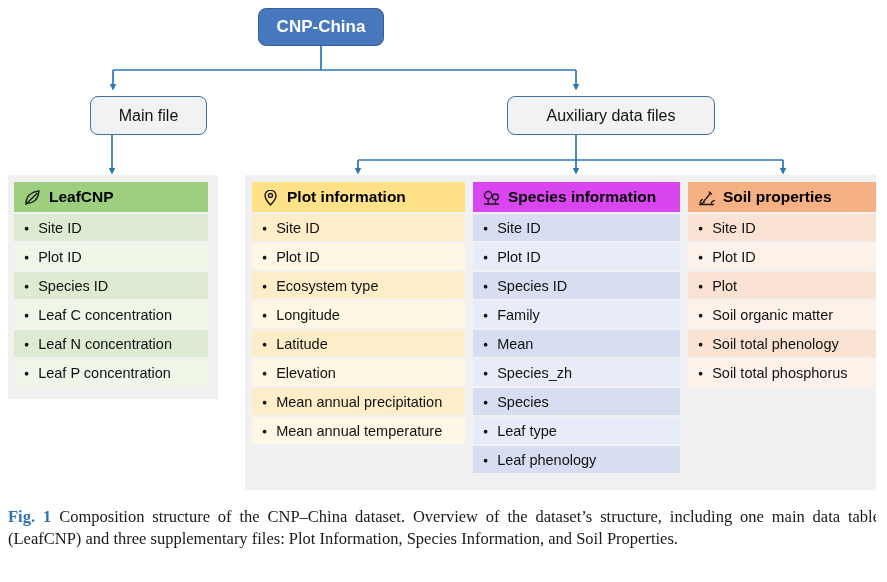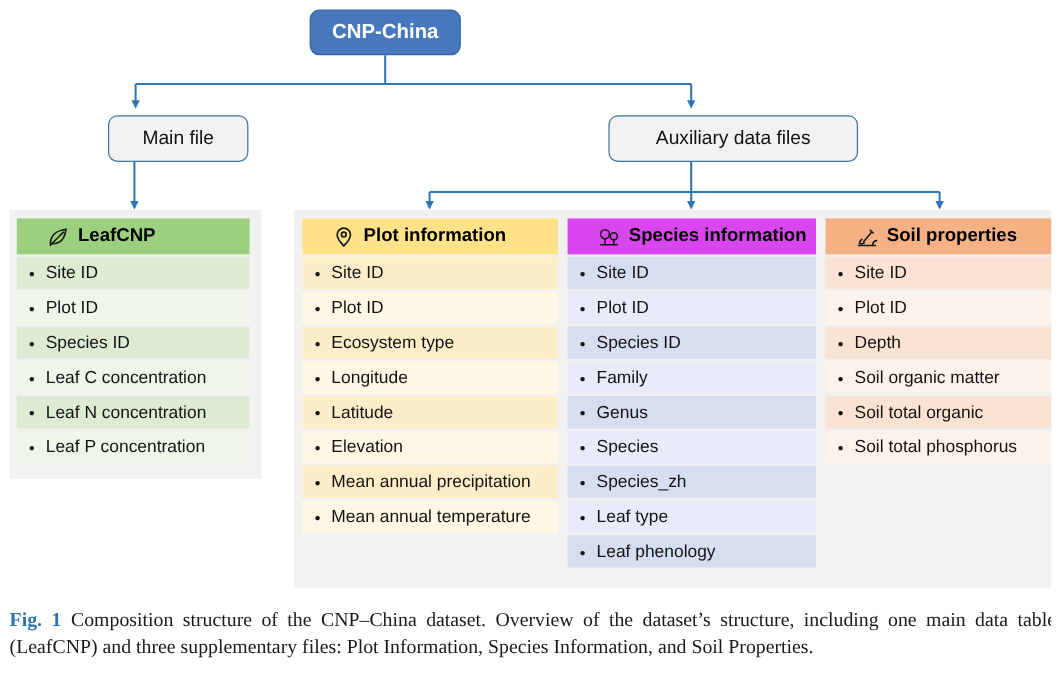--- a/index.html
+++ b/index.html
@@ -44,21 +44,21 @@
   
   .table { position: absolute; }
   .t-leafcnp { left: 14px;  top: 182px; width: 194px; }
   .t-plot    { left: 252px; top: 182px; width: 213px; }
   .t-species { left: 473px; top: 182px; width: 207px; }
   .t-soil    { left: 688px; top: 182px; width: 190px; }
 
   .thead {
     height: 30px; margin-bottom: 2px;
     display: flex; align-items: center; gap: 7px;
-    padding-left: 24px; box-sizing: border-box;
+    padding-left: 8px; box-sizing: border-box;
     font-weight: bold; font-size: 15.5px; color: #000;
   }
   .t-leafcnp .thead { background: #9CD07F; }
   .t-plot    .thead { background: #FFE188; }
   .t-species .thead { background: #d946ef; }
   .t-soil    .thead { background: #F5B183; }
 
   .trow {
     height: 27px; margin-bottom: 2px;
     display: flex; align-items: center;
@@ -215,27 +215,27 @@
     <div class="trow">
         <span>Plot ID</span>
       </div>
     <div class="trow">
         <span>Species ID</span>
       </div>
     <div class="trow">
         <span>Family</span>
       </div>
     <div class="trow">
-        <span>Genus</span>
+        <span>Mean</span>
+      </div>
+    <div class="trow">
+        <span>Species_zh</span>
       </div>
     <div class="trow">
         <span>Species</span>
-      </div>
-    <div class="trow">
-        <span>Species_zh</span>
       </div>
     <div class="trow">
         <span>Leaf type</span>
       </div>
     <div class="trow">
         <span>Leaf phenology</span>
       </div>
   </div>
 
   <div class="table t-soil">
@@ -253,27 +253,27 @@
       </span>
       <span>Soil properties</span>
     </div>
     <div class="trow">
         <span>Site ID</span>
       </div>
     <div class="trow">
         <span>Plot ID</span>
       </div>
     <div class="trow">
-        <span>Depth</span>
+        <span>Plot</span>
       </div>
     <div class="trow">
         <span>Soil organic matter</span>
       </div>
     <div class="trow">
-        <span>Soil total organic</span>
+        <span>Soil total phenology</span>
       </div>
     <div class="trow">
         <span>Soil total phosphorus</span>
       </div>
   </div>
 
   <p class="caption">
     <span class="fig-label">Fig. 1</span><span>Composition structure of the CNP–China dataset. Overview of the dataset’s structure, including one main data table (LeafCNP) and three supplementary files: Plot Information, Species Information, and Soil Properties.</span>
   </p>
 

